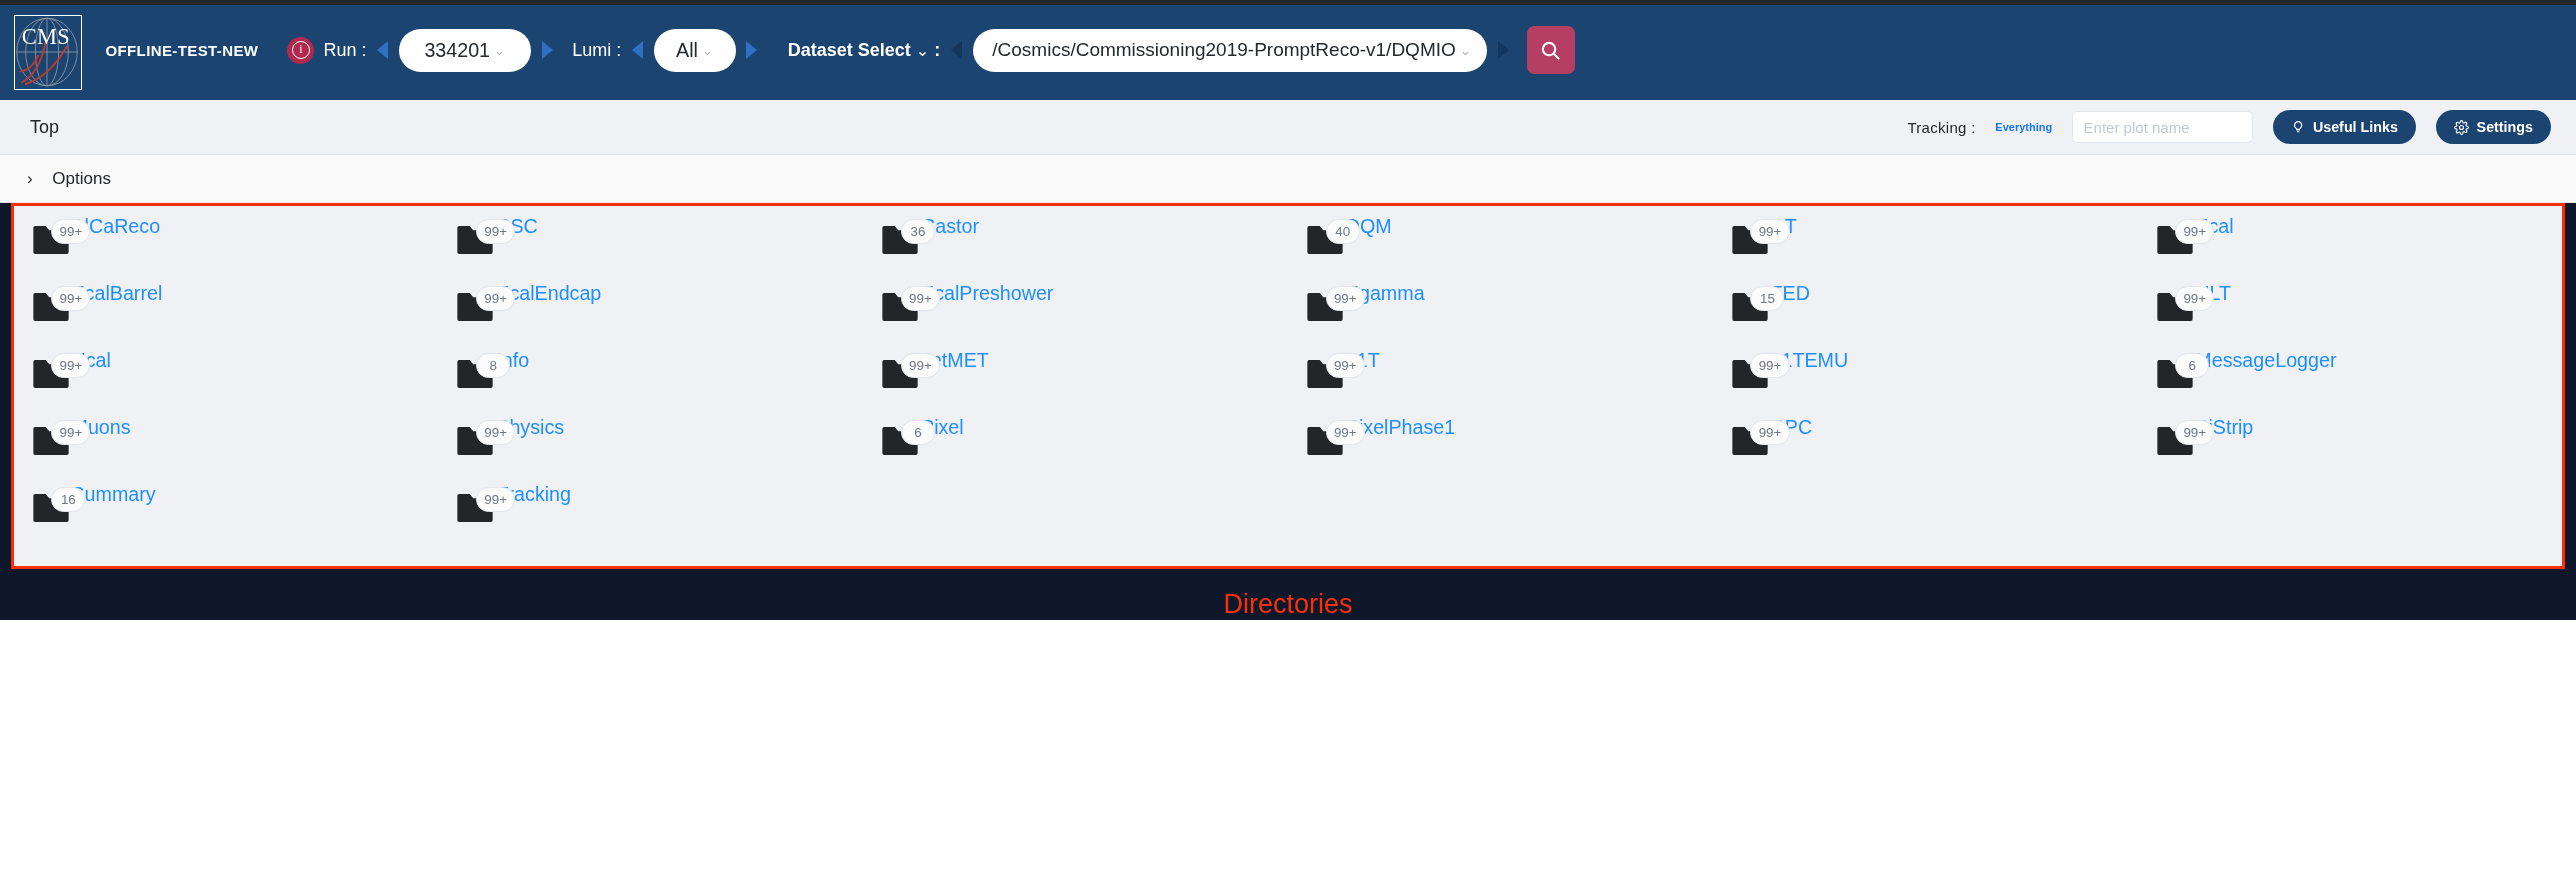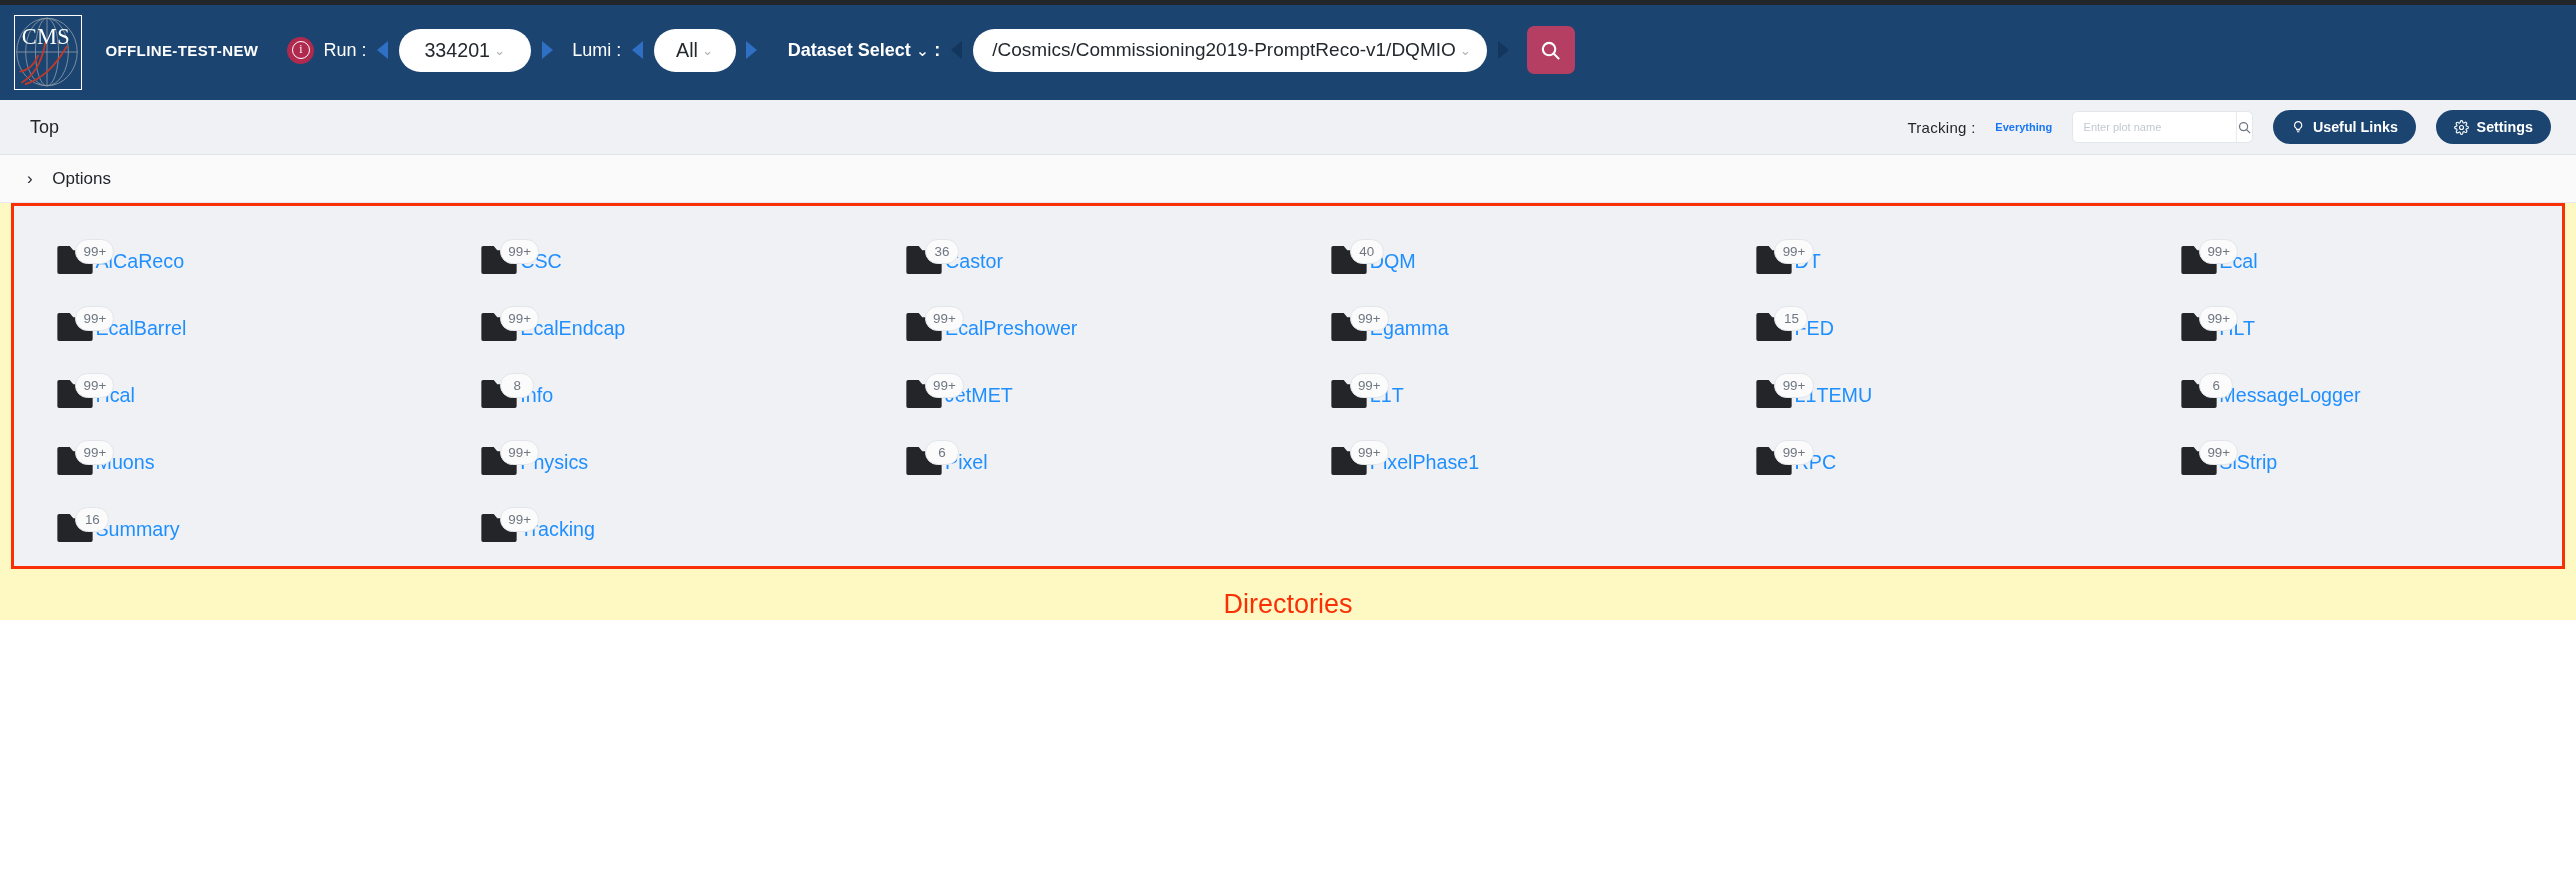--- a/index.html
+++ b/index.html
@@ -2,21 +2,21 @@
 <html style="font-size:14.3px"><head>
 <meta charset="utf-8">
 <style>
   * { box-sizing: border-box; margin: 0; padding: 0; }
   html, body {
     width: 2576px; height: 891px;
     font-family: "Liberation Sans", sans-serif;
     background: #ffffff;
     overflow: hidden;
   }
-  #app { width: 2576px; height: 695px; position: relative; background: #fef9c3; }
+  #app { width: 2576px; height: 695px; position: relative; background: #0f172a; }
 
   
   .topbar {
     height: 100px;
     background: #1b4470;
     display: flex;
     align-items: center;
     padding-left: 7.2px;
     position: relative;
   }
@@ -106,21 +106,21 @@
   .subbar .right { margin-left: auto; display: flex; align-items: center; gap: 19.7px; }
   .ws-label { font-size: 15px; color: #22262b; letter-spacing: 0.3px; }
   .ws-value { font-size: 11px; color: #1976f3; font-weight: bold; cursor: pointer; }
   .plot-search {
     width: 181px; height: 32px; background:#fff;
     border: 0.9px solid #e3e6eb; border-radius: 5.4px;
     display:flex; align-items:center;
   }
   .plot-search input {
     border: none; outline: none; flex: 1; height: 100%;
-    padding: 0 10.7px; font-size: 11px; color:#22262b;
+    padding: 0 10.7px; font-size: 15px; color:#22262b;
     font-family: "Liberation Sans", sans-serif; background: transparent;
   }
   .plot-search input::placeholder { color: #c3c8d0; }
   .plot-search .sep {
     width: 0.9px; height: 100%; background: #e8eaef;
   }
   .plot-search .mag { width: 34px; display:flex; align-items:center; justify-content:center; cursor:pointer;}
   .btn-dark {
     height: 34px; background: #1b4470; color:#fff;
     border-radius: 17px; padding: 0 18px;
@@ -147,26 +147,25 @@
     border: 3.6px solid #f93005;
     background: #eff1f5;
     padding: 9px 0 16px 0;
   }
   .dir-grid {
     display: grid;
     grid-template-columns: repeat(6, 1fr);
     row-gap: 0px;
   }
   .dir-item {
-    display: flex; align-items: flex-end; gap: 0px;
+    display: flex; align-items: flex-start; gap: 0px;
     height: 67px;
     padding-left: 18px;
     cursor: pointer;
     position: relative;
-    margin-left: 24px;
   }
   .folder-holder { position: relative; width: 38px; height: 47px; flex: 0 0 auto; }
   .folder-ico { position: absolute; left: 0; bottom: 7.2px; }
   .count-badge {
     position: absolute; left: 19.7px; top: 3.6px;
     min-width: 34px; height: 25px; padding: 0 7.2px;
     background: #fbfbfc; border: 0.9px solid #e2e5ea;
     border-radius: 12.5px;
     display: flex; align-items: center; justify-content: center;
     font-size: 13.4px; color: #6f7782;

